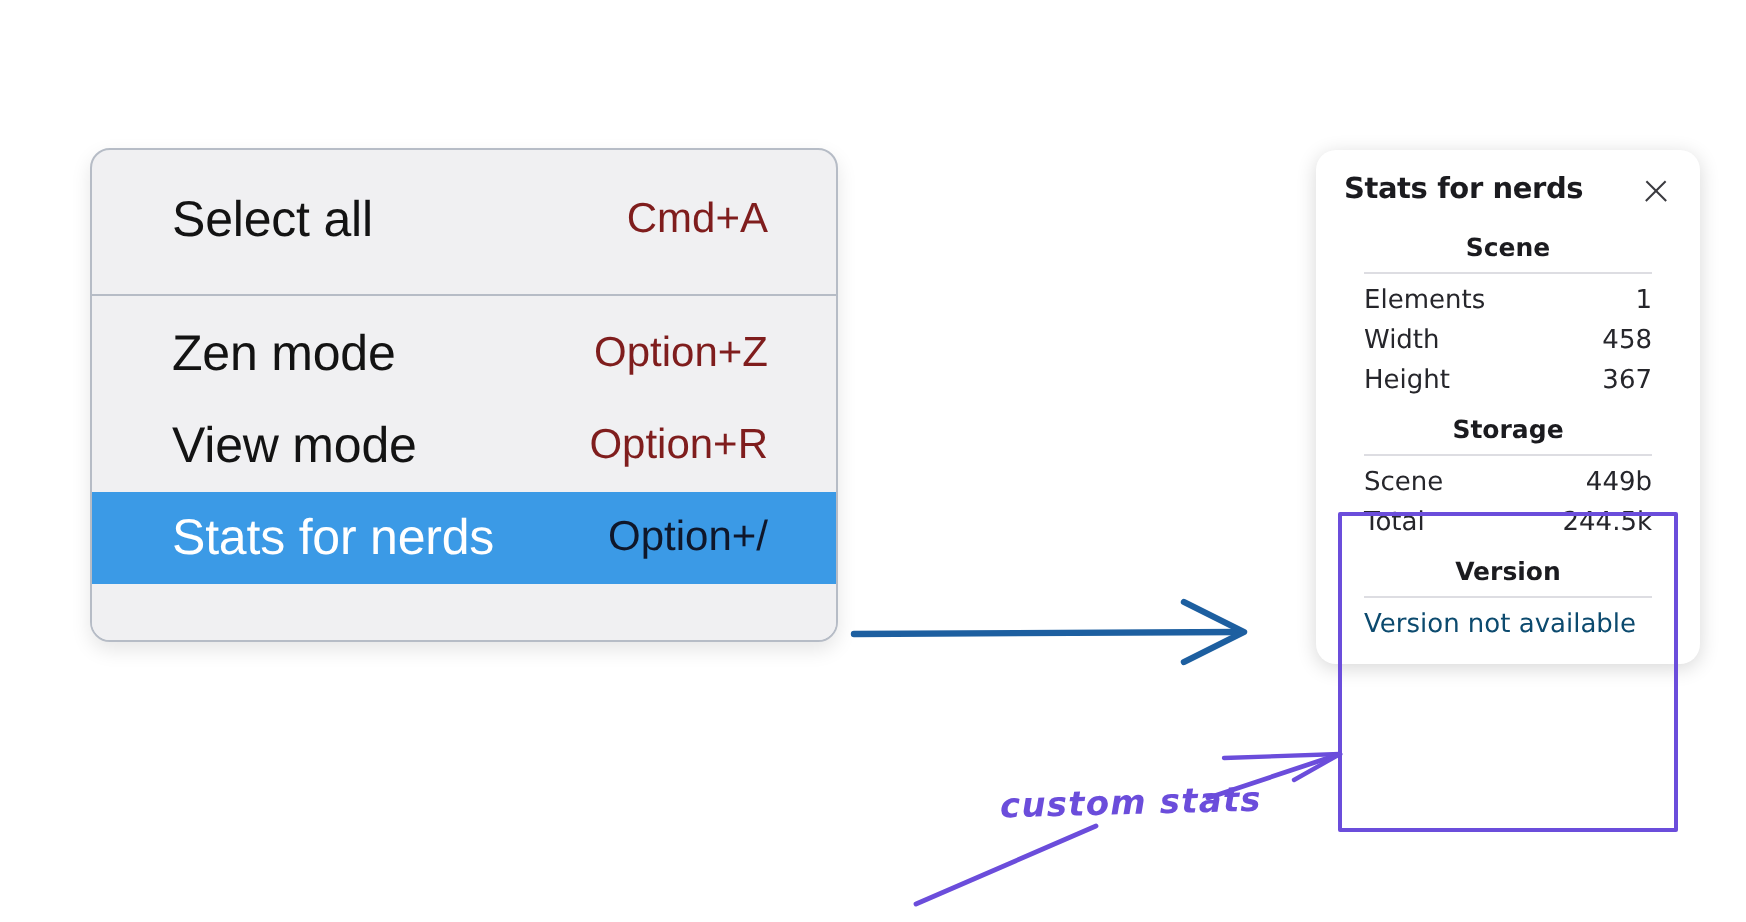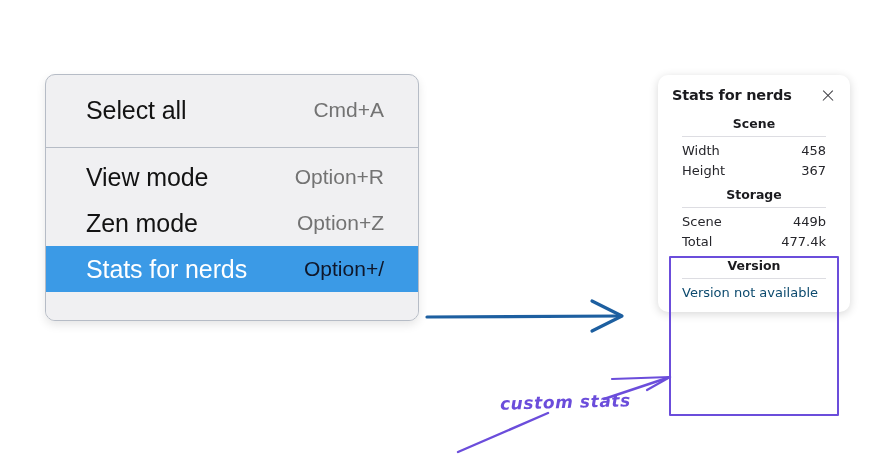--- a/index.html
+++ b/index.html
@@ -50,21 +50,21 @@
     box-sizing: border-box;
   }
   .menu-item .mi-label {
     font-size: 25px;
     color: #131313;
     letter-spacing: -0.1px;
     white-space: nowrap;
   }
   .menu-item .mi-shortcut {
     font-size: 21px;
-    color: #737373;
+    color: #7f1d1d;
     white-space: nowrap;
   }
   .menu-item.selected {
     background: #3b9ae6;
   }
   .menu-item.selected .mi-label {
     color: #ffffff;
   }
   .menu-item.selected .mi-shortcut {
     color: #0f172a;
@@ -200,26 +200,26 @@
     <div class="menu-item">
       <span class="mi-label">Select all</span>
       <span class="mi-shortcut">Cmd+A</span>
     </div>
   </div>
 
   <div class="menu-divider"></div>
 
   <div class="menu-section">
     <div class="menu-item">
+      <span class="mi-label">Zen mode</span>
+      <span class="mi-shortcut">Option+Z</span>
+    </div>
+    <div class="menu-item">
       <span class="mi-label">View mode</span>
       <span class="mi-shortcut">Option+R</span>
-    </div>
-    <div class="menu-item">
-      <span class="mi-label">Zen mode</span>
-      <span class="mi-shortcut">Option+Z</span>
     </div>
     <div class="menu-item selected">
       <span class="mi-label">Stats for nerds</span>
       <span class="mi-shortcut">Option+/</span>
     </div>
   </div>
 
   <div class="menu-tail"></div>
 </div>
 
@@ -228,37 +228,41 @@
   <div class="stats-header">
     <span class="stats-title">Stats for nerds</span>
     <span class="close-icon"></span>
   </div>
 
   <div class="stats-body">
 
     <div class="section-title">Scene</div>
     <div class="section-rule"></div>
     <div class="stat-row">
+      <span class="stat-key">Elements</span>
+      <span class="stat-val">1</span>
+    </div>
+    <div class="stat-row">
       <span class="stat-key">Width</span>
       <span class="stat-val">458</span>
     </div>
     <div class="stat-row">
       <span class="stat-key">Height</span>
       <span class="stat-val">367</span>
     </div>
 
     <div class="section-title">Storage</div>
     <div class="section-rule"></div>
     <div class="stat-row">
       <span class="stat-key">Scene</span>
       <span class="stat-val">449b</span>
     </div>
     <div class="stat-row">
       <span class="stat-key">Total</span>
-      <span class="stat-val">477.4k</span>
+      <span class="stat-val">244.5k</span>
     </div>
 
     <div class="section-title">Version</div>
     <div class="section-rule"></div>
     <div class="stat-note">Version not available</div>
 
   </div>
 </div>
 
 <div class="highlight-box"></div>

